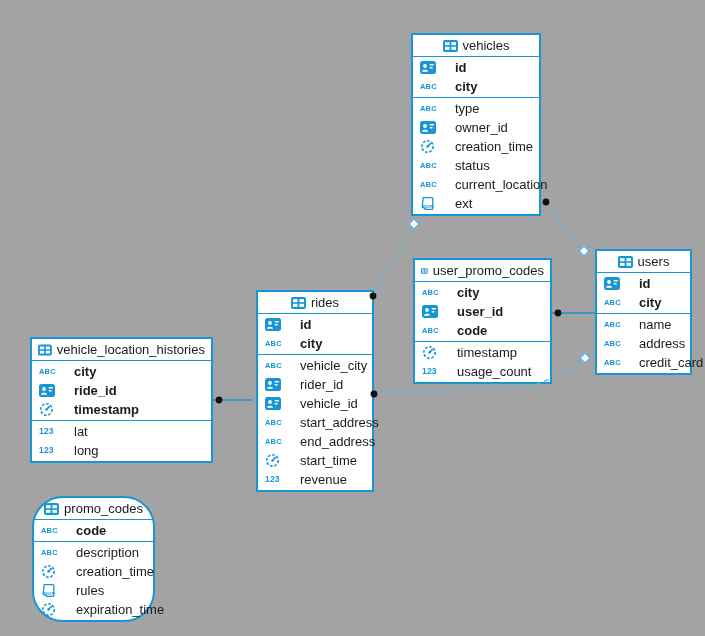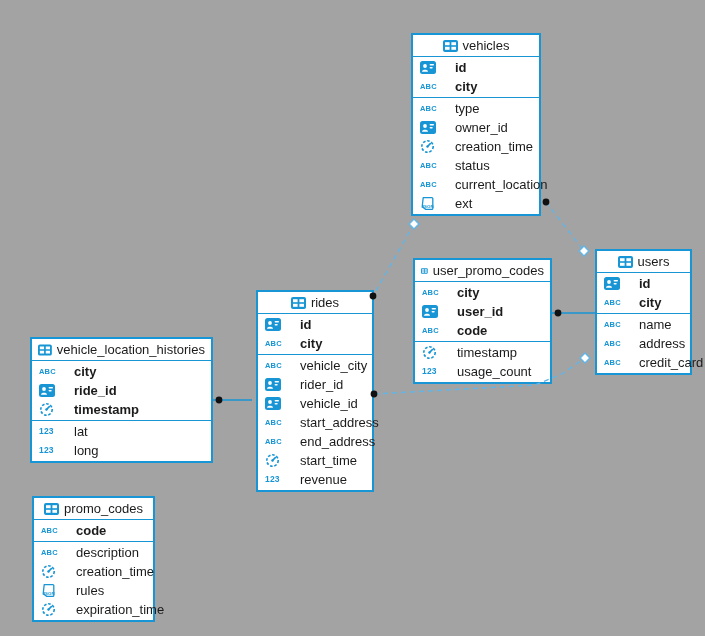--- a/index.html
+++ b/index.html
@@ -382,21 +382,21 @@
           <span class="f-name">lat</span>
         </div>
           <div class="f-row">
           <span class="f-icon">
               <span class="glyph-num">123</span>
             </span>
           <span class="f-name">long</span>
         </div>
         </div>
       </div>
-      <div class="er-table" style="left: 32px; top: 496px; width: 123px;">
+      <div class="er-table" style="left: 32px; top: 496px; width: 123px; border-radius: 31px;">
         <div class="t-header">
       <svg width="15" height="12" viewBox="0 0 15 12">
         <rect width="15" height="12" rx="2" fill="#1795d4"></rect>
         <rect x="2" y="2.2" width="4.6" height="3" fill="#fff"></rect>
         <rect x="8.4" y="2.2" width="4.6" height="3" fill="#fff"></rect>
         <rect x="2" y="6.8" width="4.6" height="3" fill="#fff"></rect>
         <rect x="8.4" y="6.8" width="4.6" height="3" fill="#fff"></rect>
           </svg>
       <span class="t-title">promo_codes</span>
     </div>

